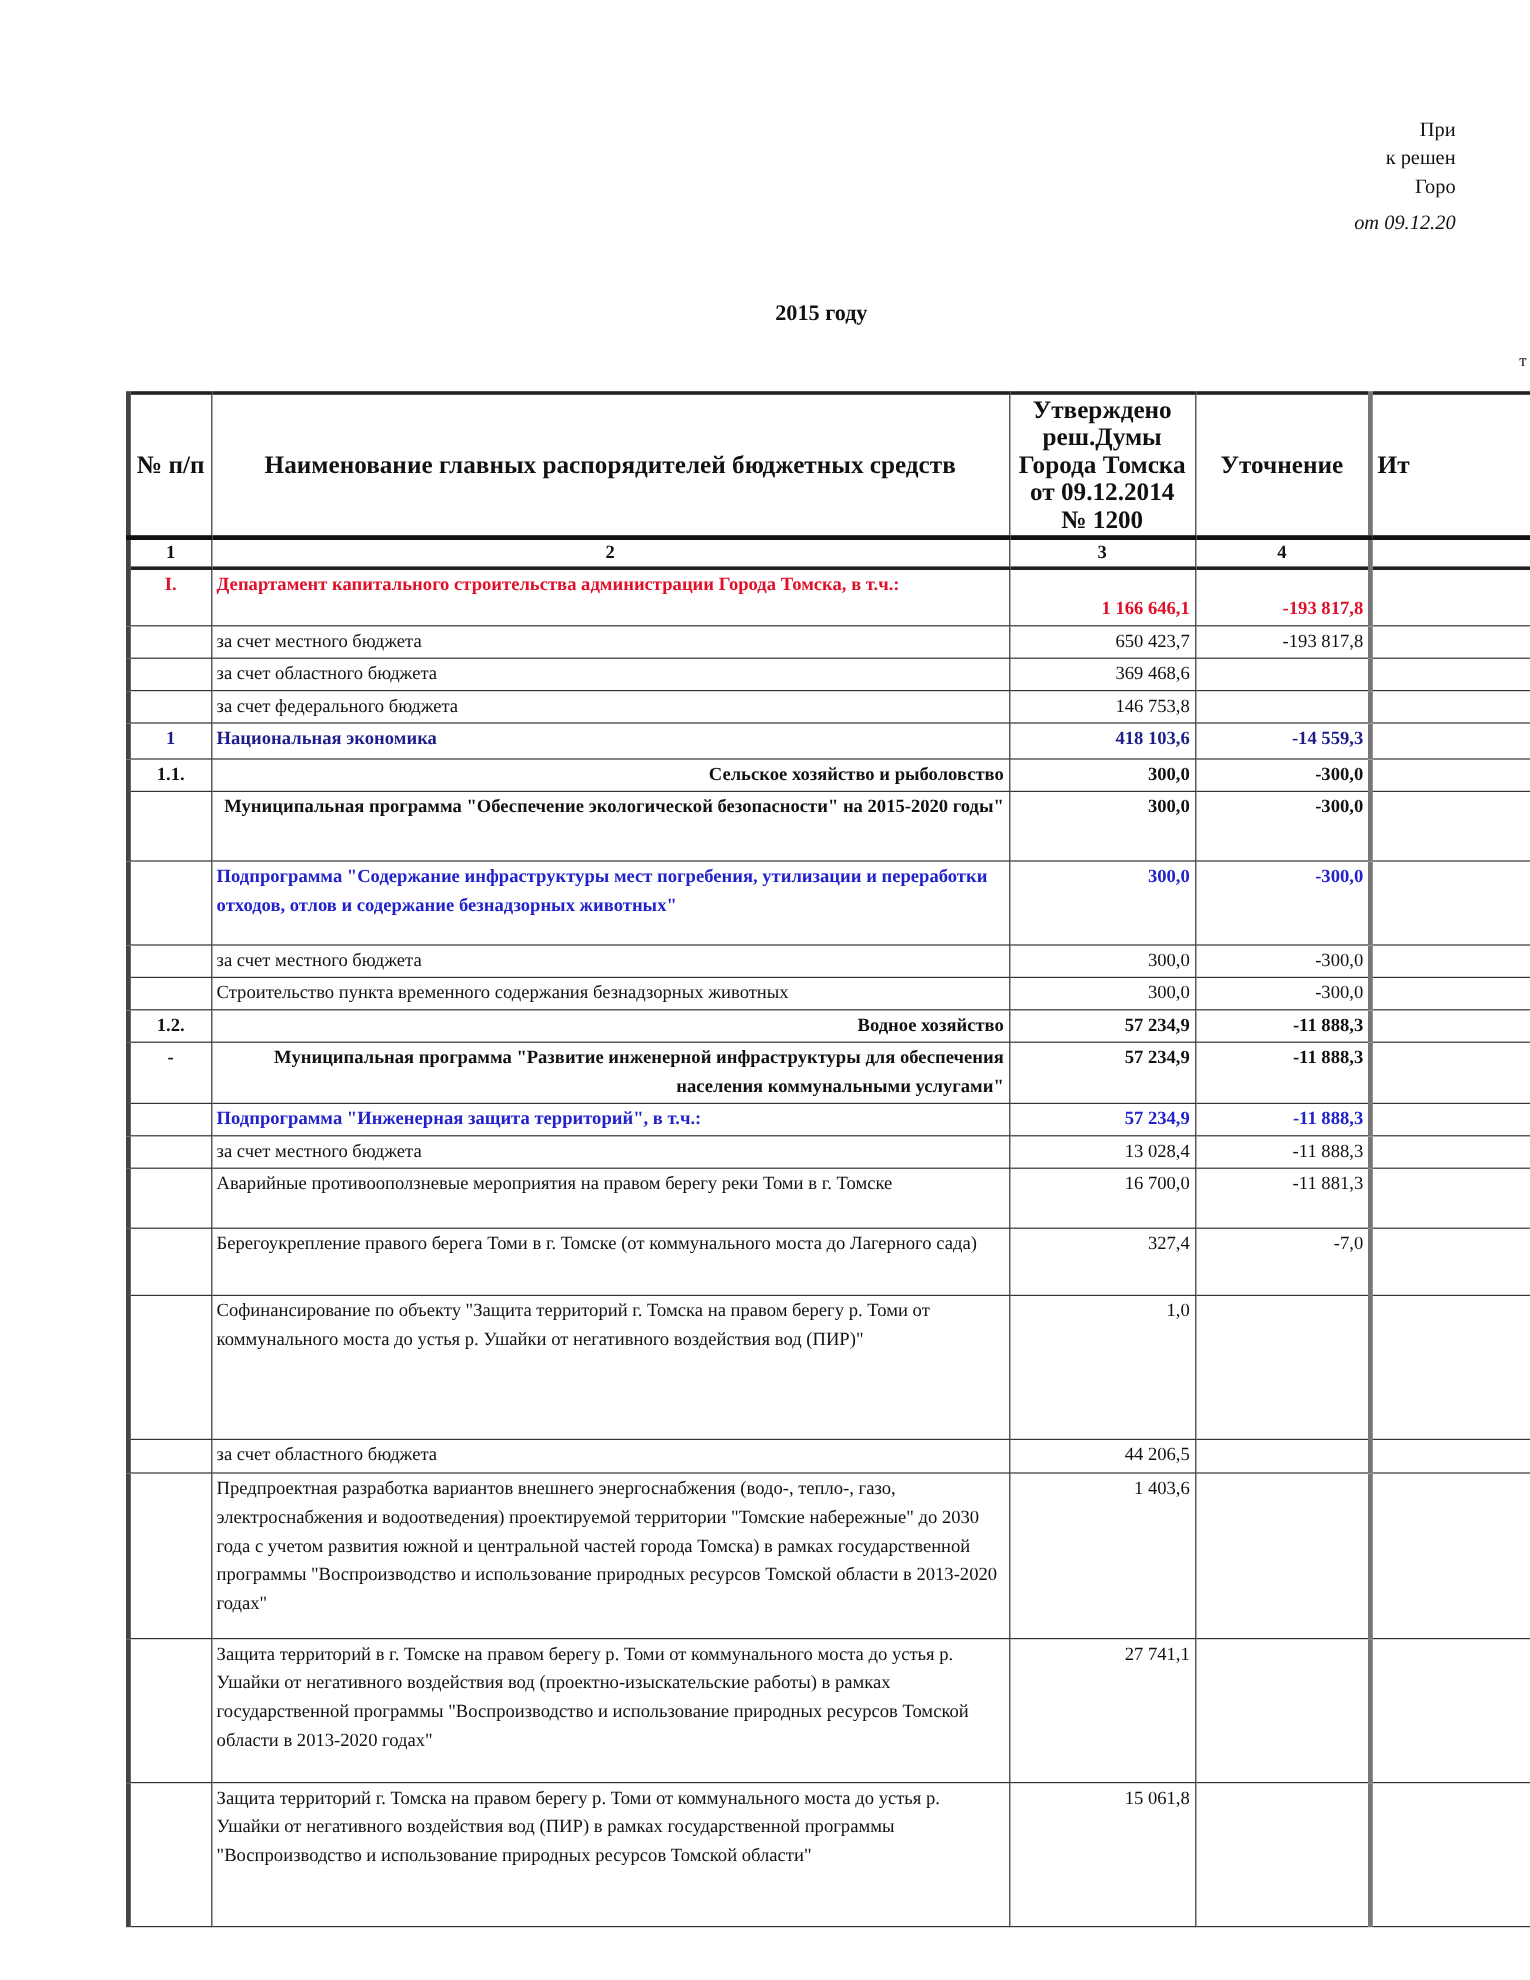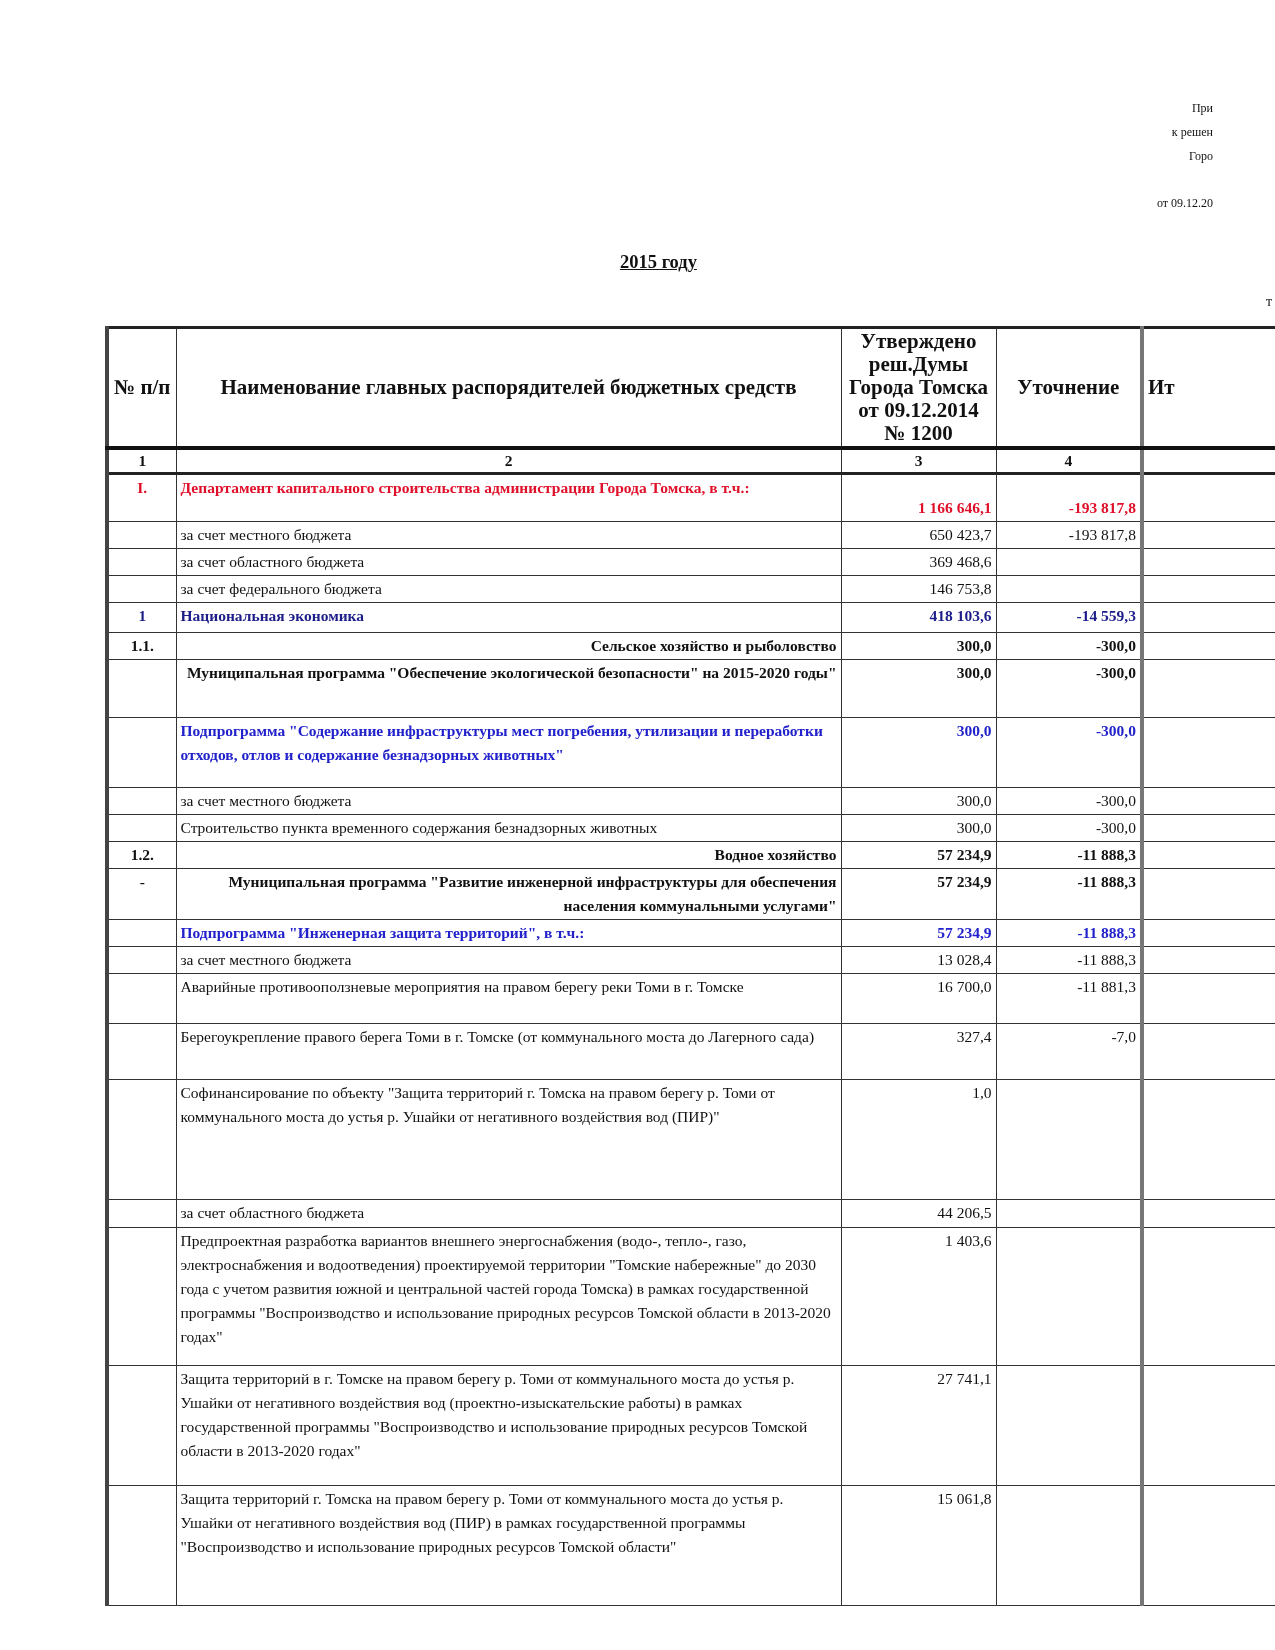--- a/index.html
+++ b/index.html
@@ -2,29 +2,29 @@
 <html><head>
   <meta charset="utf-8">
   <style>
     html, body { margin: 0; padding: 0; background: #ffffff; }
     body {
       width: 1275px; height: 1650px; overflow: hidden; position: relative;
       font-family: "Liberation Serif", "DejaVu Serif", serif; color: #111;
     }
     .appendix {
       position: absolute; right: 62px; top: 96px; text-align: right;
-      font-size: 12px; line-height: 24px; white-space: nowrap;
-    }
-    .appendix .date { margin-top: 23px; }
+      font-size: 17px; line-height: 24px; white-space: nowrap;
+    }
+    .appendix .date { margin-top: 6px; font-style: italic; }
     .appendix-clip { position: absolute; left: 0; top: 0; width: 1275px; height: 1650px; overflow: hidden; }
     .title {
       position: absolute; left: 112px; top: 222px; width: 1300px;
       font-weight: bold; font-size: 18.5px; line-height: 28px; white-space: nowrap;
     }
-    .title .l2 { position: absolute; left: 508px; top: 26px; text-decoration: underline; }
+    .title .l2 { position: absolute; left: 534px; top: 26px; }
     .units { position: absolute; left: 1266px; top: 294px; font-size: 14px; }
     table.main {
       position: absolute; left: 105px; top: 326px;
       border-collapse: collapse; table-layout: fixed; width: 1200px;
       font-size: 15.5px;
     }
     table.main td {
       border: 1px solid #333; padding: 1px 4px; vertical-align: top; line-height: 24px;
       overflow: hidden;
     }

